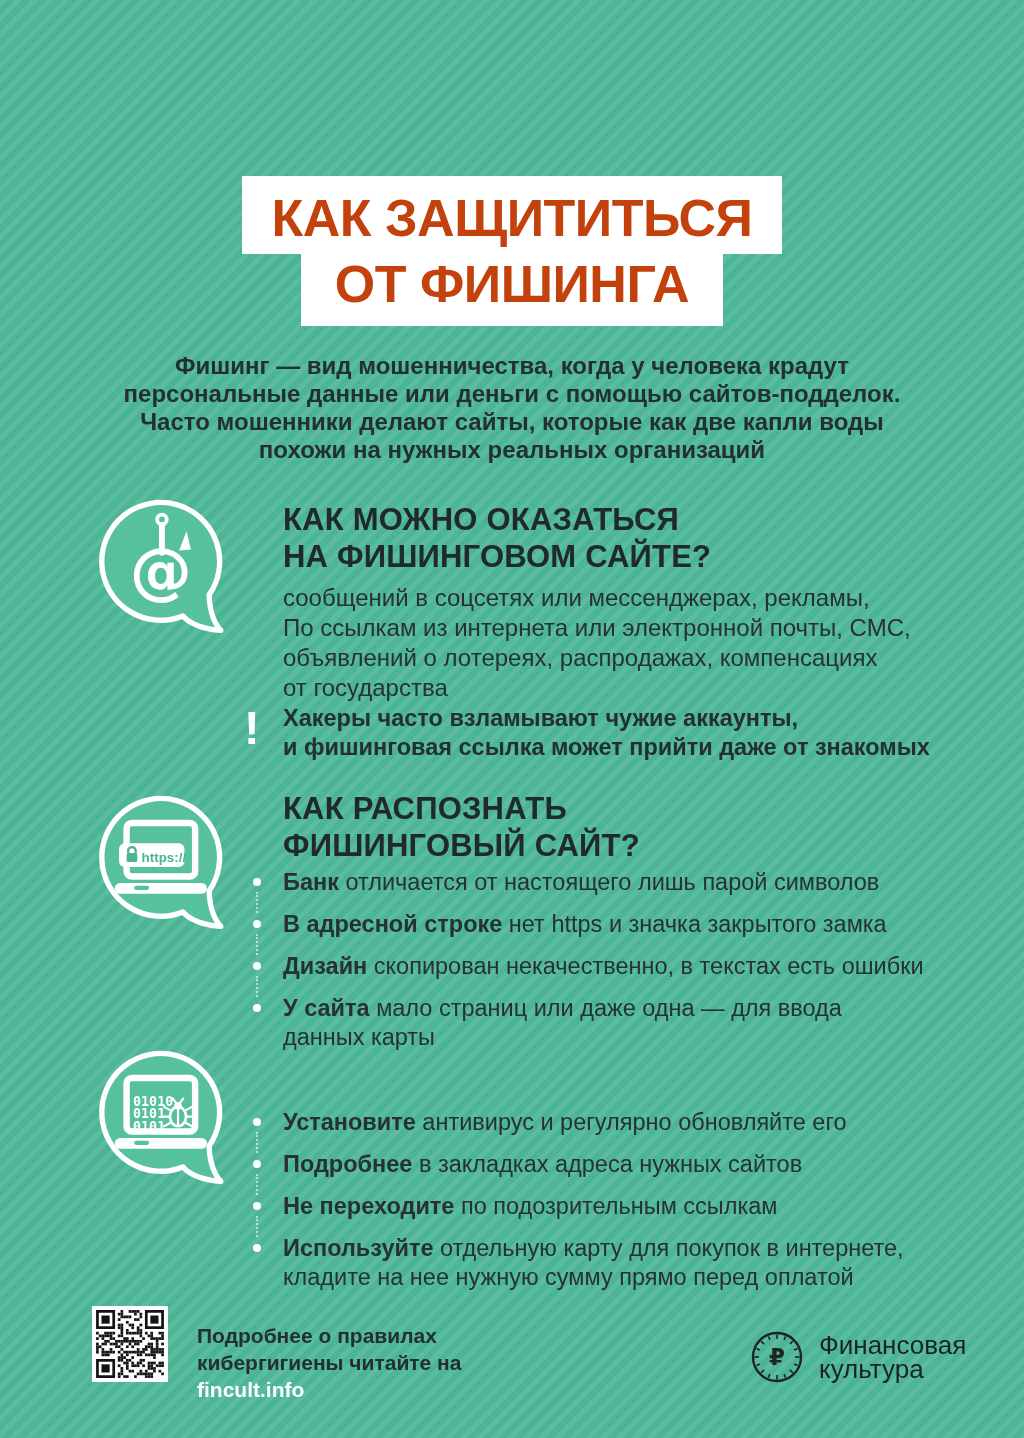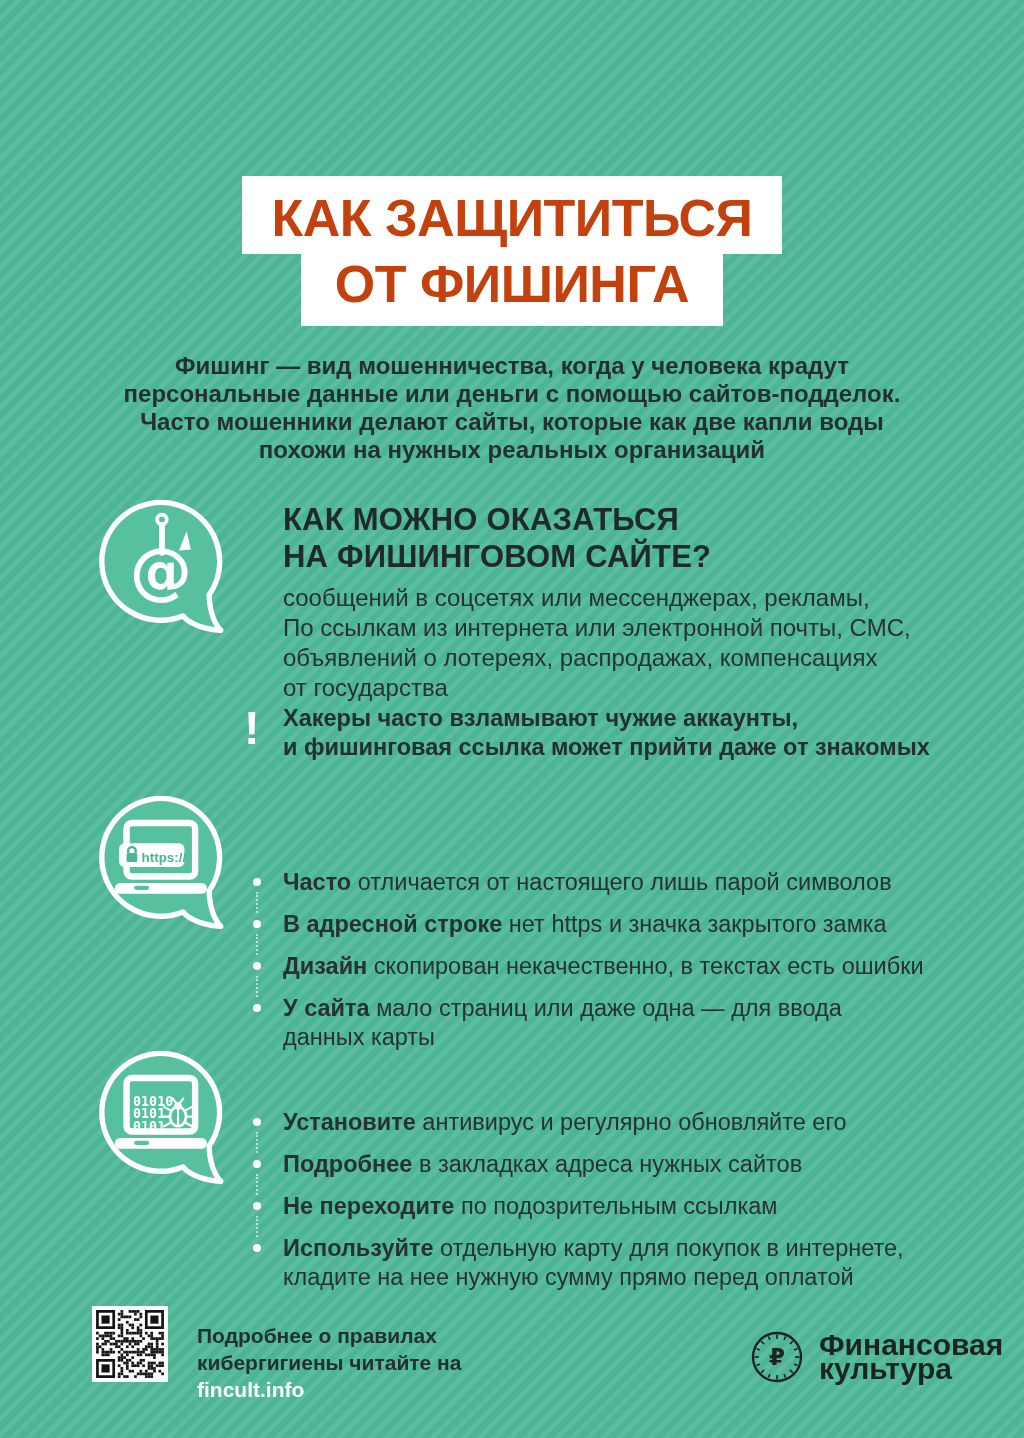--- a/index.html
+++ b/index.html
@@ -43,21 +43,21 @@
   ul.bullets li::before{content:'';position:absolute;left:-30px;top:10px;width:8px;height:8px;border-radius:50%;background:#fff;}
   ul.bullets li:not(:last-child)::after{content:'';position:absolute;left:-27px;top:24px;bottom:-16px;border-left:2px dotted rgba(255,255,255,.6);}
   ul.bullets .lead{font-weight:700;}
   
   .footer{position:absolute;top:1306px;left:0;right:0;height:110px;}
   .qr{position:absolute;left:92px;top:0;}
   .qr-caption{position:absolute;left:197px;top:16px;color:#243030;font-weight:700;font-size:21px;line-height:27px;}
   .qr-caption span{display:block;white-space:nowrap;}
   .qr-caption .link{display:inline;color:#fff;}
   .fincult{position:absolute;left:749px;top:23px;display:flex;align-items:center;gap:14px;}
-  .fincult-name{color:#1c2421;font-weight:700;font-size:30px;line-height:24px;}
+  .fincult-name{color:#1c2421;font-weight:400;font-size:26px;line-height:24px;}
   .fincult-name span{display:block;white-space:nowrap;}
 </style>
 </head>
 <body>
 
 <div class="poster">
 
 
   <div class="title-wrap">
     <div class="title-box first">КАК ЗАЩИТИТЬСЯ</div>
@@ -104,22 +104,26 @@
     <svg class="bubble" style="top:3px;" width="140" height="150" viewBox="0 0 130 140">
       <path d="M108 91.5 A55 55 0 1 0 83.6 111 C90 119 104.5 123.5 119 124.5 C111 116 108.5 103 108 91.5 Z" fill="#57c09e" stroke="#fff" stroke-width="5" stroke-linejoin="round"></path>
       <rect x="31" y="28" width="64" height="50" rx="5" fill="none" stroke="#fff" stroke-width="6"></rect>
       <rect x="20" y="84" width="86" height="10" rx="5" fill="#fff"></rect>
       <rect x="38" y="86.5" width="14" height="4" rx="2" fill="#57c09e"></rect>
       <rect x="24" y="47" width="61" height="22" rx="5" fill="#fff"></rect>
       <path d="M32.5 56 v-2 a3.5 3.5 0 0 1 7 0 v2" stroke="#4bb595" stroke-width="2.2" fill="none"></path>
       <rect x="31" y="56" width="10" height="8.5" rx="1.5" fill="#4bb595"></rect>
       <text x="45" y="64.5" font-size="12.5" font-weight="bold" fill="#4bb595" font-family="Liberation Sans, sans-serif">https://</text>
     </svg>
+    <div class="sec-heading" style="top:0px;">
+      <span>КАК РАСПОЗНАТЬ</span>
+      <span>ФИШИНГОВЫЙ САЙТ?</span>
+    </div>
     <ul class="bullets" style="top:78px;">
-      <li><span class="lead">Часто</span><span> отличается от настоящего лишь парой символов</span></li>
+      <li><span class="lead">Банк</span><span> отличается от настоящего лишь парой символов</span></li>
       <li><span class="lead">В адресной строке</span><span> нет https и значка закрытого замка</span></li>
       <li><span class="lead">Дизайн</span><span> скопирован некачественно, в текстах есть ошибки</span></li>
       <li><span class="lead">У сайта</span><span> мало страниц или даже одна — для ввода данных карты</span></li>
     </ul>
   </div>
 
   <div class="section" style="top:1056px;height:230px;">
     <svg class="bubble" style="top:-8px;" width="140" height="150" viewBox="0 0 130 140">
       <path d="M108 91.5 A55 55 0 1 0 83.6 111 C90 119 104.5 123.5 119 124.5 C111 116 108.5 103 108 91.5 Z" fill="#57c09e" stroke="#fff" stroke-width="5" stroke-linejoin="round"></path>
       <rect x="31" y="28" width="64" height="50" rx="5" fill="none" stroke="#fff" stroke-width="6"></rect>

